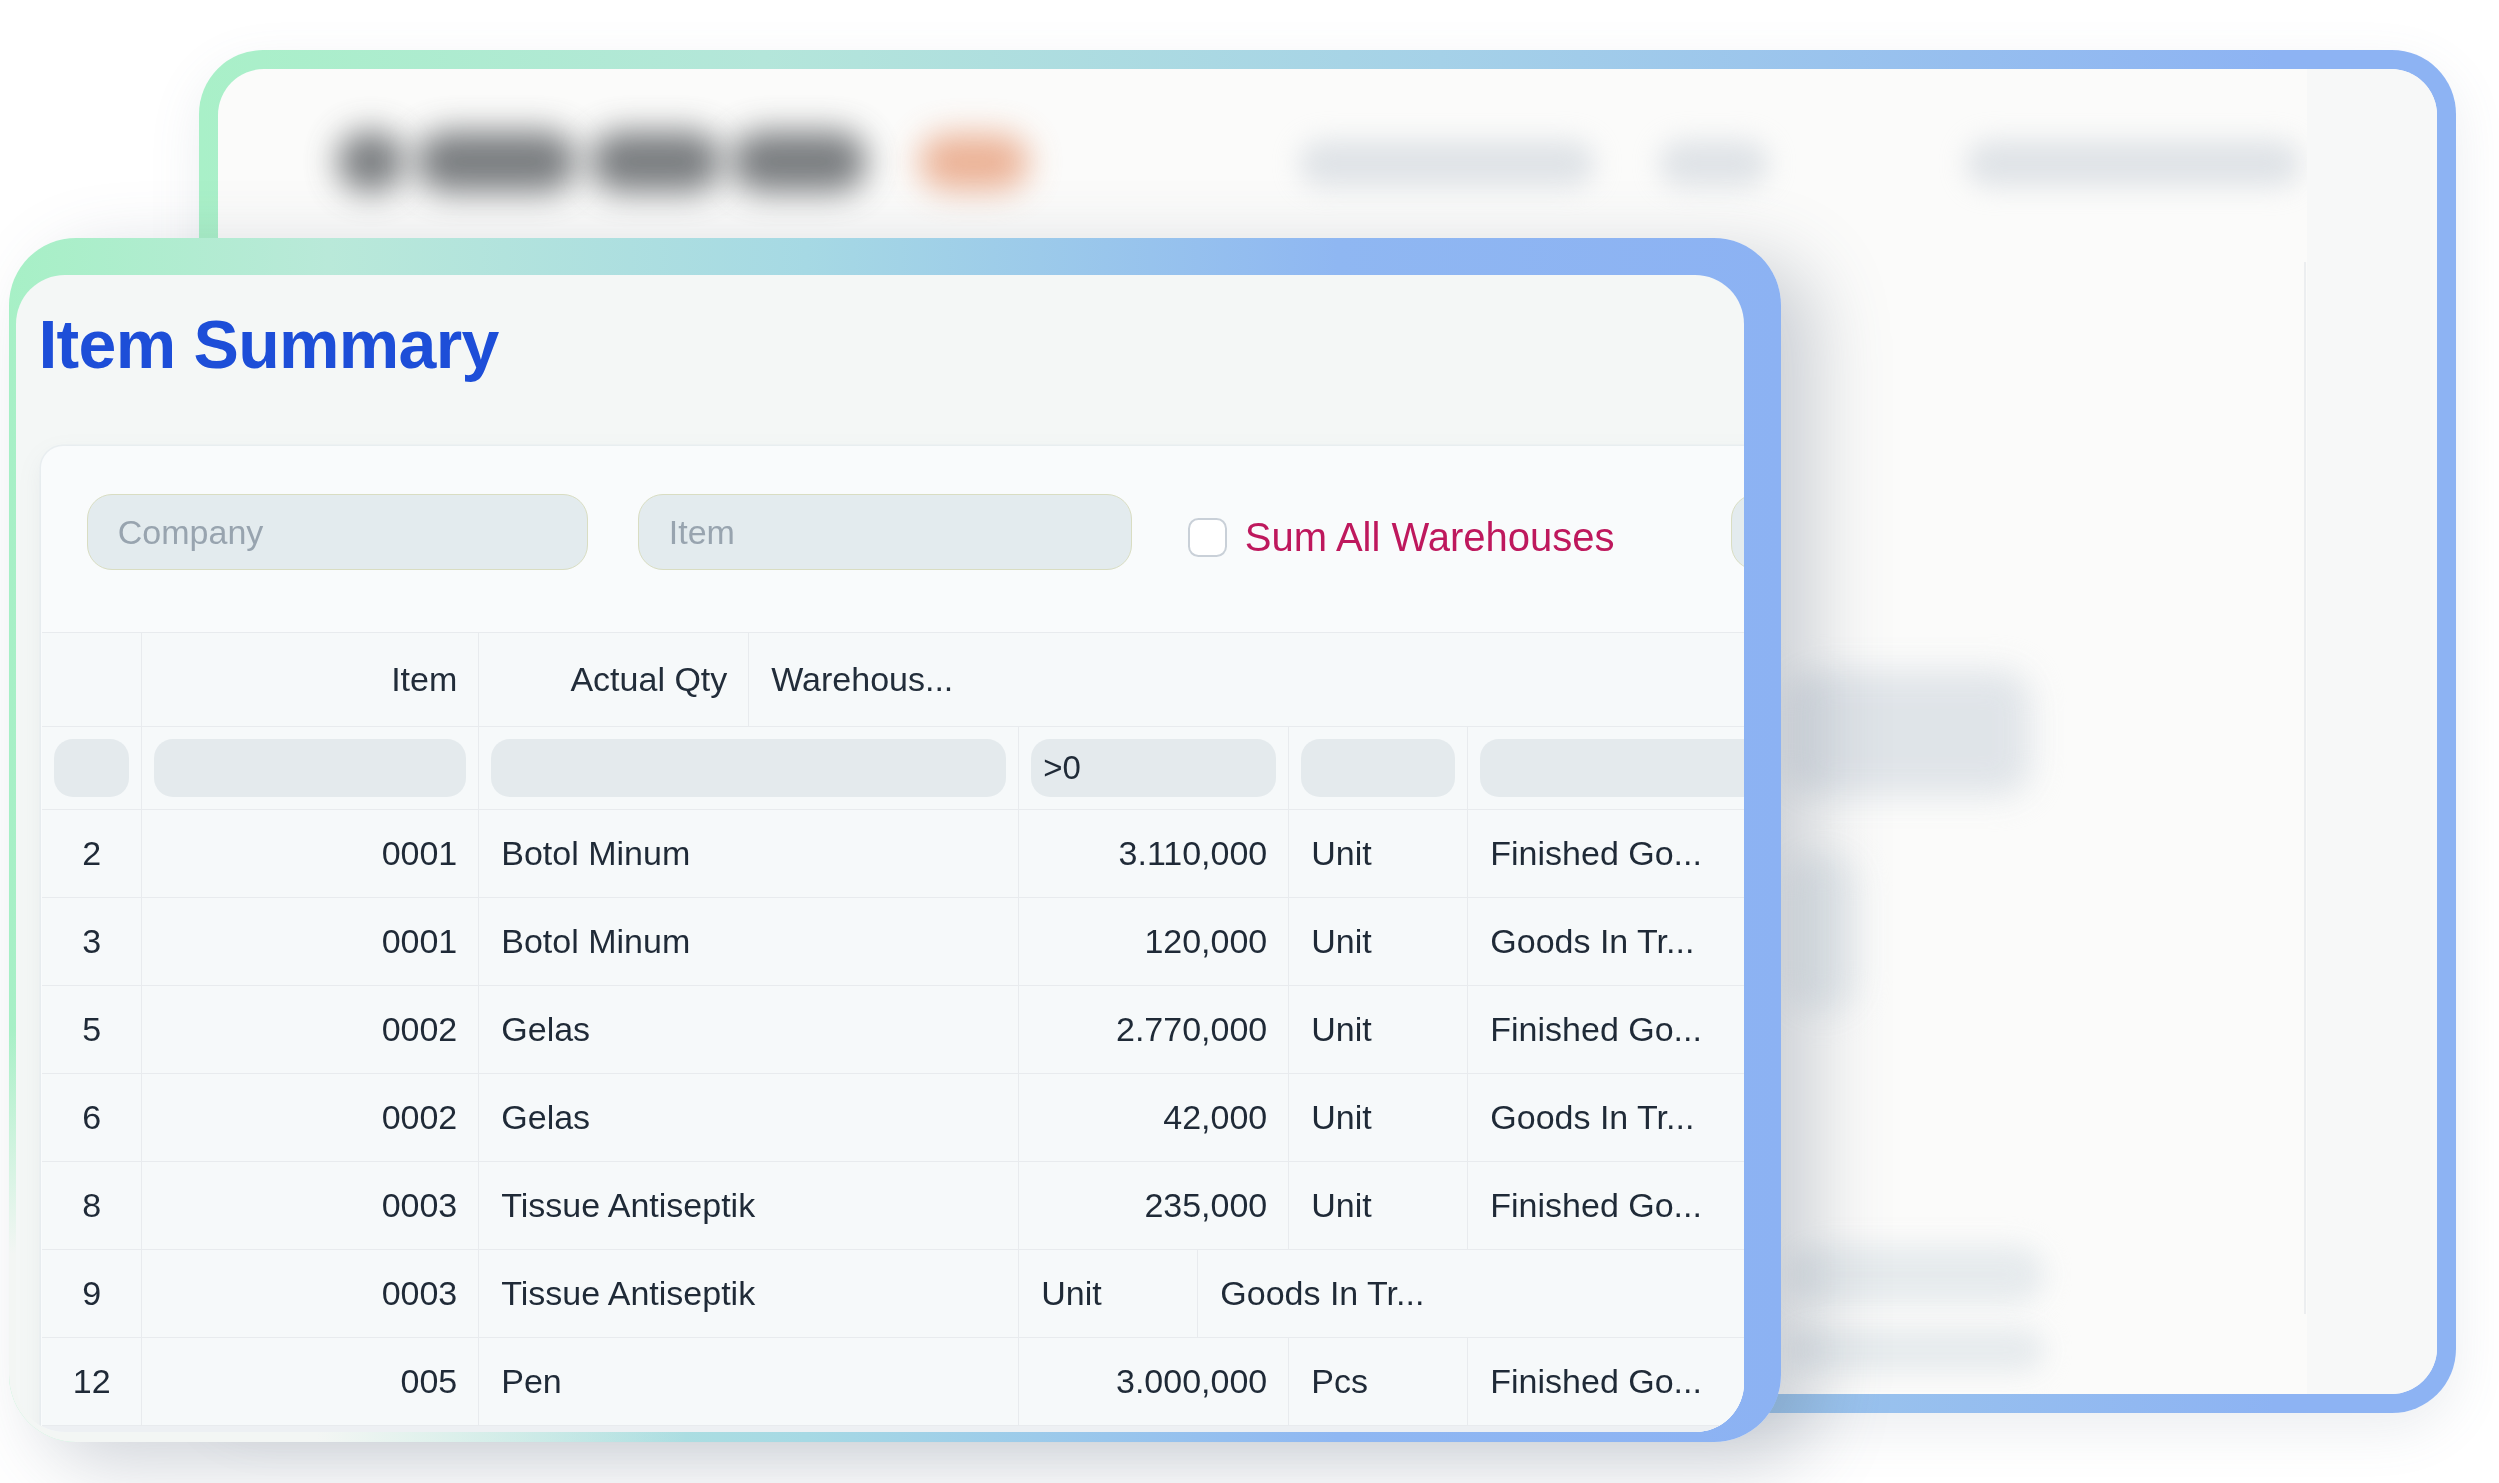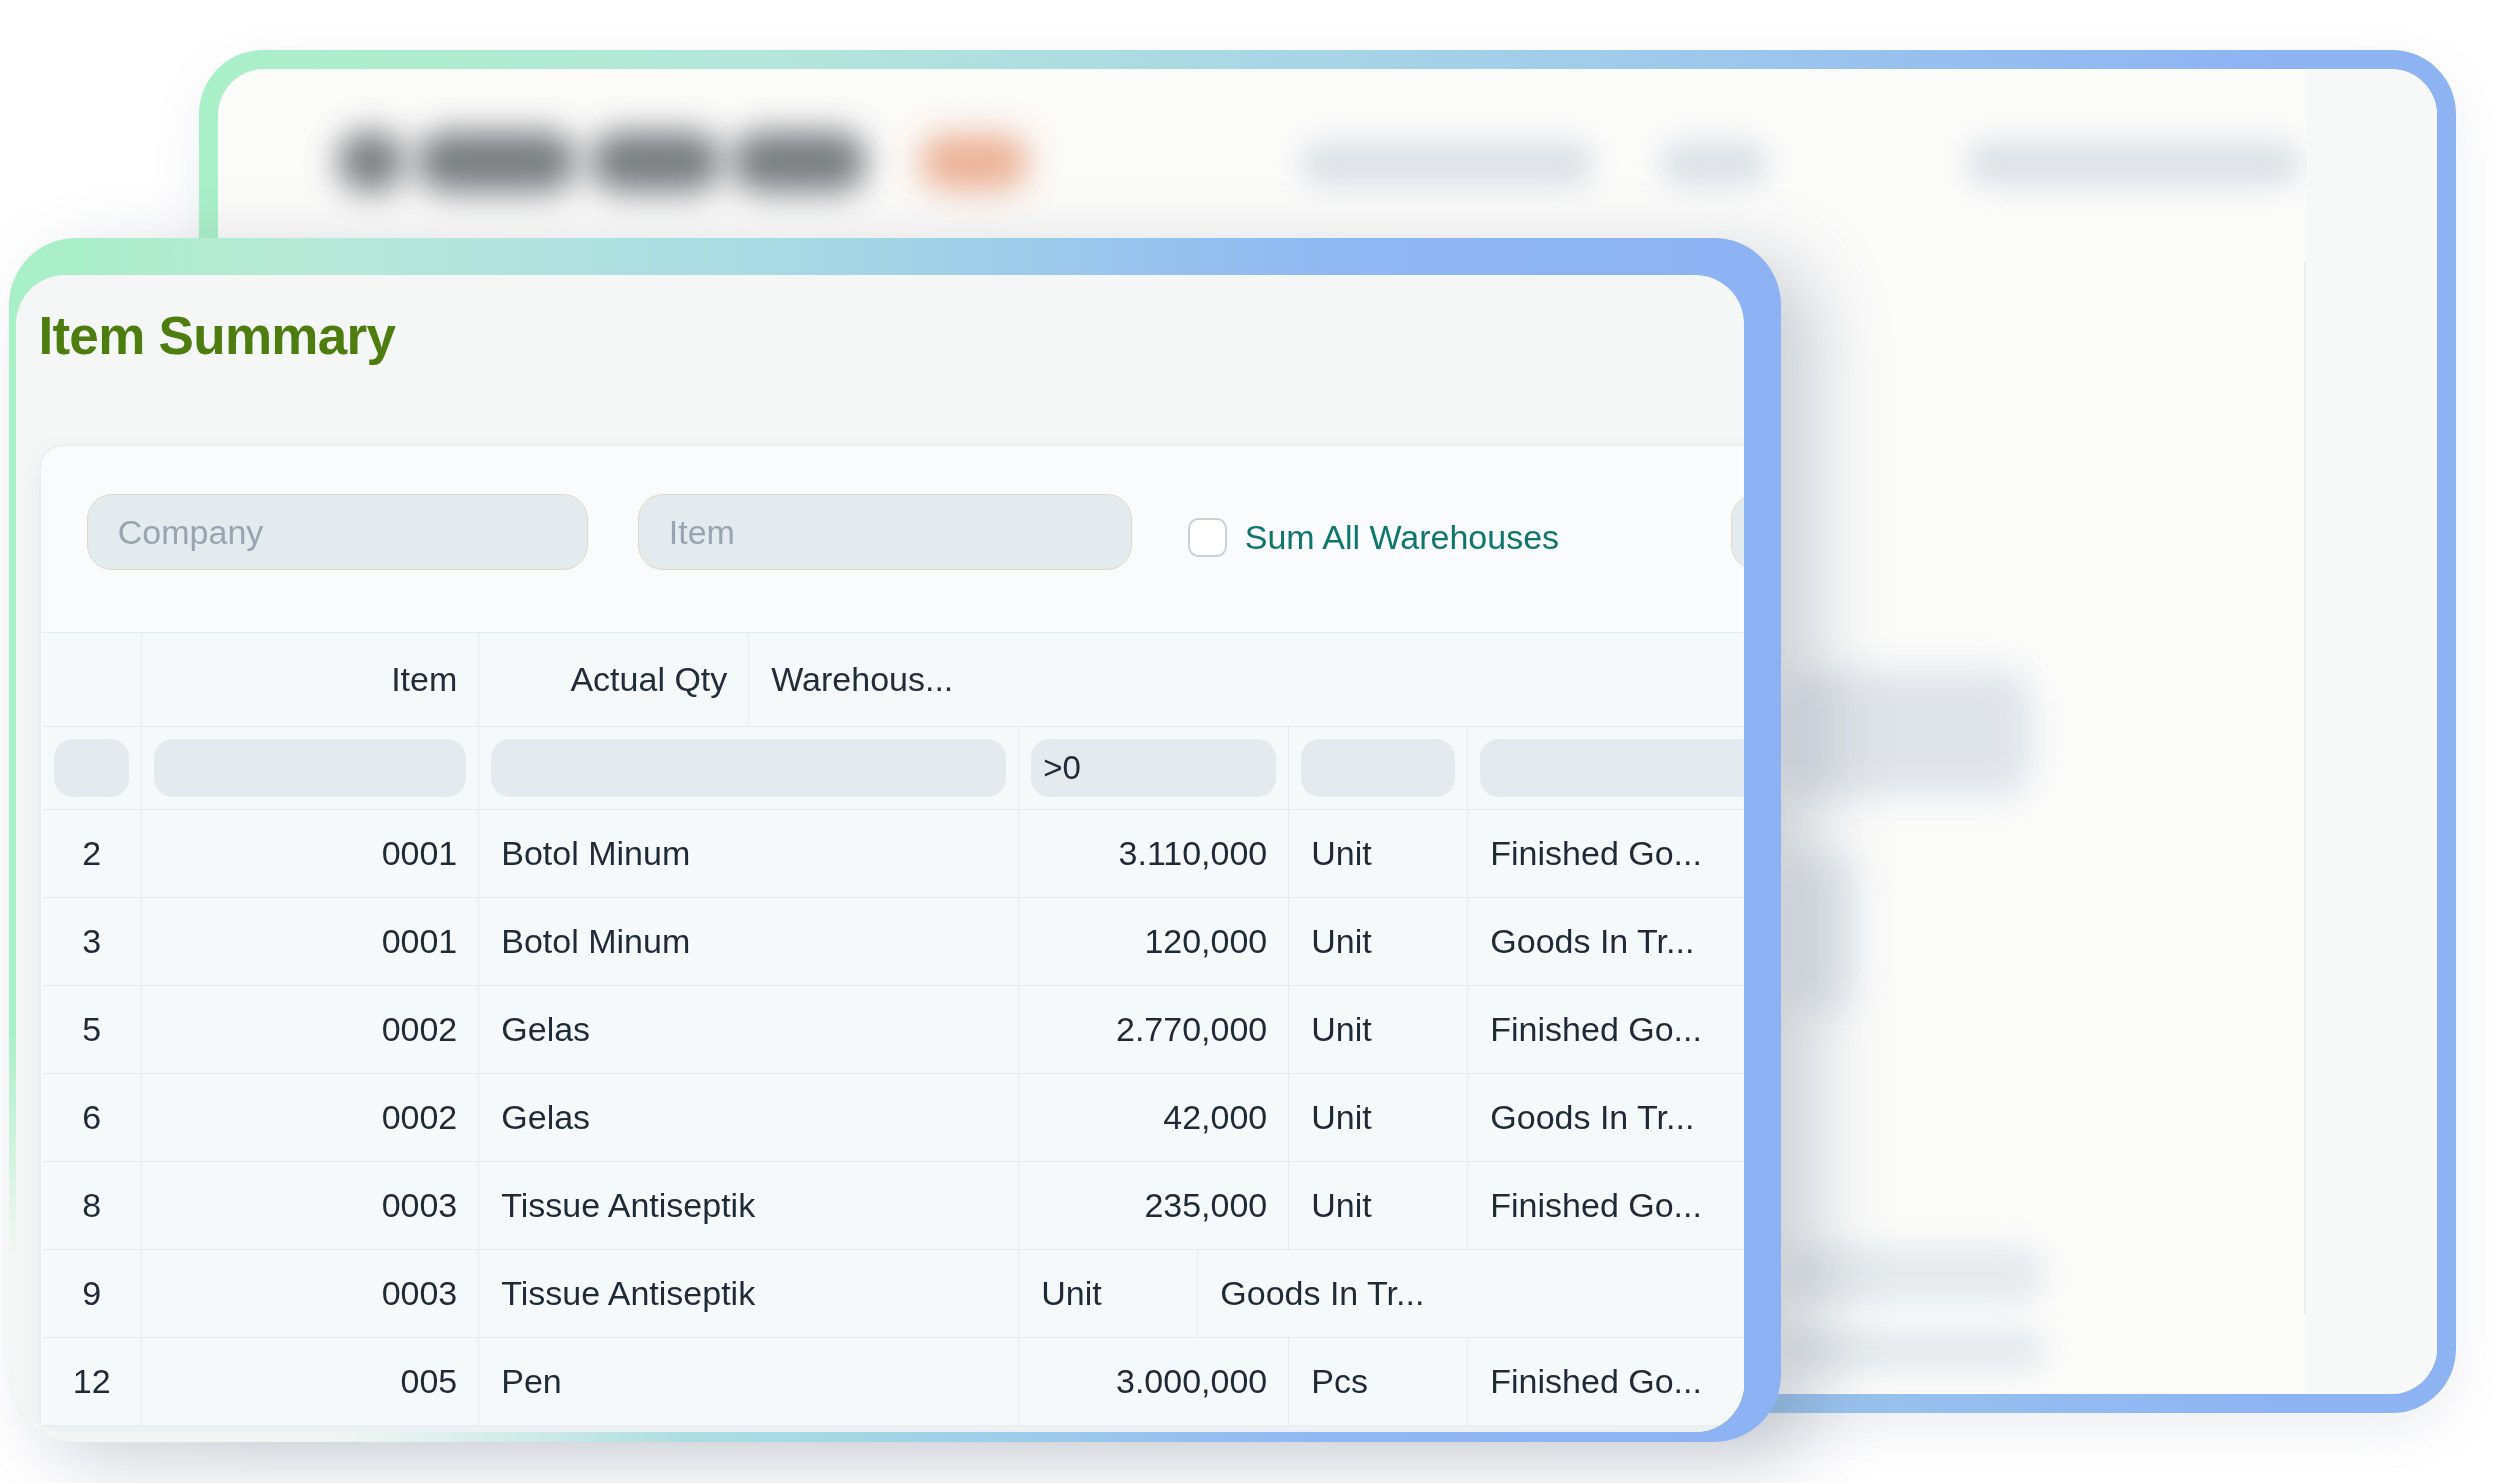--- a/index.html
+++ b/index.html
@@ -45,21 +45,21 @@
   .fg-fade{
     position:absolute; inset:0; border-radius:inherit;
     background:radial-gradient(ellipse 58% 52% at 0% 100%, #f3f6f4 0%, #f3f6f4 30%, rgba(243,246,244,0) 66%);
   }
   .fg-inner{
     position:absolute; left:7.4px; top:37px; right:37px; bottom:10.4px;
     border-radius:49px; background:#f4f7f6; overflow:hidden;
   }
   .fg-title{
     position:absolute; left:22px; top:30px;
-    font-size:53px; font-weight:800; letter-spacing:-0.7px; color:#4d7c0f;
+    font-size:68px; font-weight:800; letter-spacing:-0.7px; color:#1d4ed8;
     white-space:nowrap;
   }
   
   .card{
     position:absolute; left:24.4px; top:171px; right:-30px; bottom:-30px;
     background:#f9fbfc; border-radius:22px;
     box-shadow:0 0 0 1.5px rgba(228,233,238,0.65), 0 9px 25px rgba(125,135,148,0.10);
   }
   .pill-input{
     position:absolute; height:76px; border-radius:25px;
@@ -70,21 +70,21 @@
   .inp-company{left:46px;  top:48px; width:501px;}
   .inp-item   {left:597px; top:48px; width:494px;}
   .inp-partial{left:1690px;top:48px; width:237px;}
   .checkbox{
     position:absolute; left:1147px; top:72px; width:39px; height:39px;
     border:2.2px solid #c9d0d8; border-radius:10.4px; background:#ffffff; box-sizing:border-box;
   }
   .chk-label{
     position:absolute; left:1204px; top:72px; height:39px;
     display:flex; align-items:center;
-    font-size:34px; color:#0f766e; white-space:nowrap;
+    font-size:40px; color:#be185d; white-space:nowrap;
   }
   
   .table{
     position:absolute; left:1.5px; top:186px; right:-30px; bottom:-30px;
     border-top:1.5px solid #e8ebee;
   }
   .t-row{display:flex; background:#f6f9fa; border-bottom:1.5px solid #e8ebee; box-sizing:border-box;}
   .t-head{height:94px;}
   .t-filter{height:83px;}
   .t-data{height:88px;}

